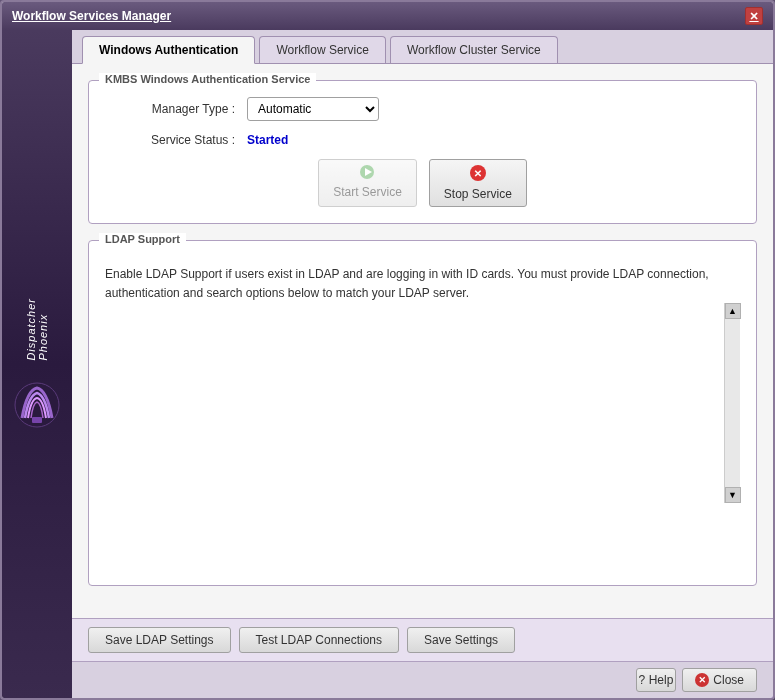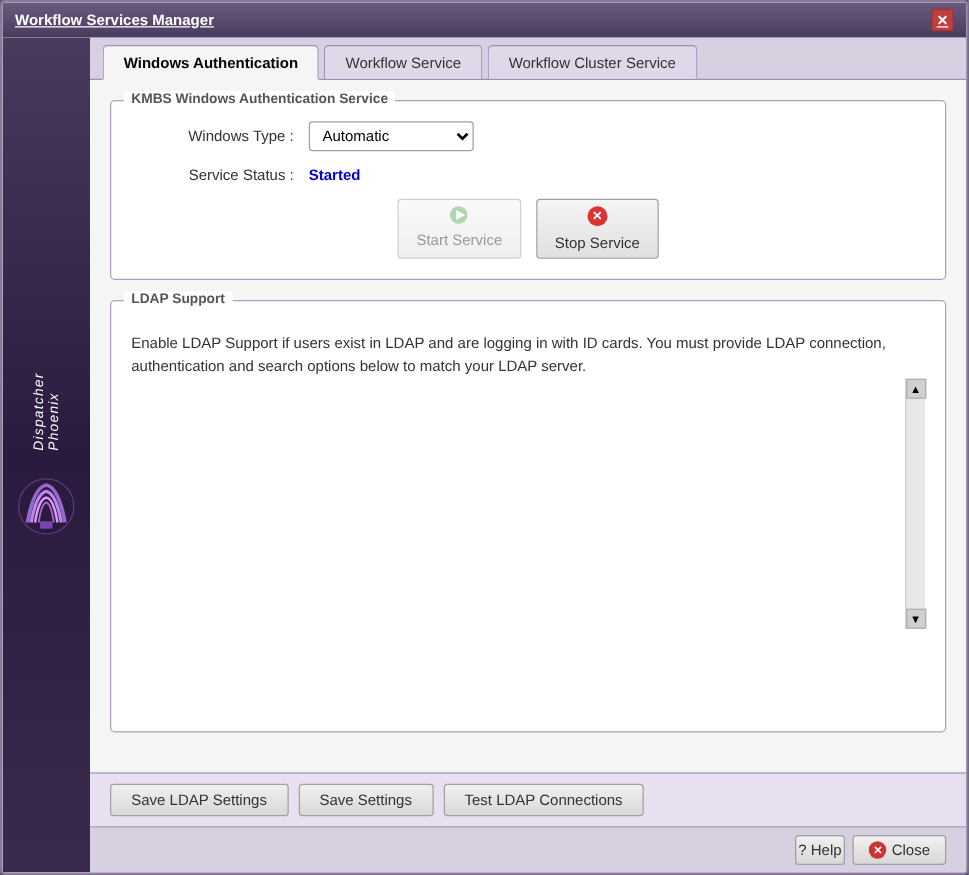--- a/index.html
+++ b/index.html
@@ -88,21 +88,21 @@
     .sidebar-logo {
       width: 50px;
       height: 50px;
       margin-top: 10px;
     }
 
     .content-area {
       flex: 1;
       display: flex;
       flex-direction: column;
-      background: #0ea5e9;
+      background: #4c1d95;
     }
 
     .tabs-container {
       display: flex;
       background: #d8d0e0;
       padding: 6px 10px 0;
       border-bottom: 1px solid #a090b0;
     }
 
     .tab {
@@ -388,21 +388,21 @@
         <div class="tab">Workflow Service</div>
         <div class="tab">Workflow Cluster Service</div>
       </div>
 
       <div class="panel">
 
         <div class="group-box">
           <span class="group-box-title">KMBS Windows Authentication Service</span>
 
           <div class="form-row">
-            <span class="form-label">Windows Type :</span>
+            <span class="form-label">Manager Type :</span>
             <select class="form-select">
               <option>Automatic</option>
               <option>Manual</option>
               <option>Disabled</option>
             </select>
           </div>
 
           <div class="form-row">
             <span class="form-label">Service Status :</span>
             <span class="status-value">Started</span>
@@ -430,22 +430,22 @@
               <div style="flex:1;"></div>
               <div class="scrollbar-down">▼</div>
             </div>
           </div>
         </div>
 
       </div>
 
       <div class="footer-buttons">
         <button class="footer-btn">Save LDAP Settings</button>
+        <button class="footer-btn">Test LDAP Connections</button>
         <button class="footer-btn">Save Settings</button>
-        <button class="footer-btn">Test LDAP Connections</button>
       </div>
 
       <div class="help-close-bar">
         <button class="help-btn">
           <span>?</span>
           <span>Help</span>
         </button>
         <button class="close-btn-bar">
           <div class="x-icon-small">✕</div>
           <span>Close</span>

